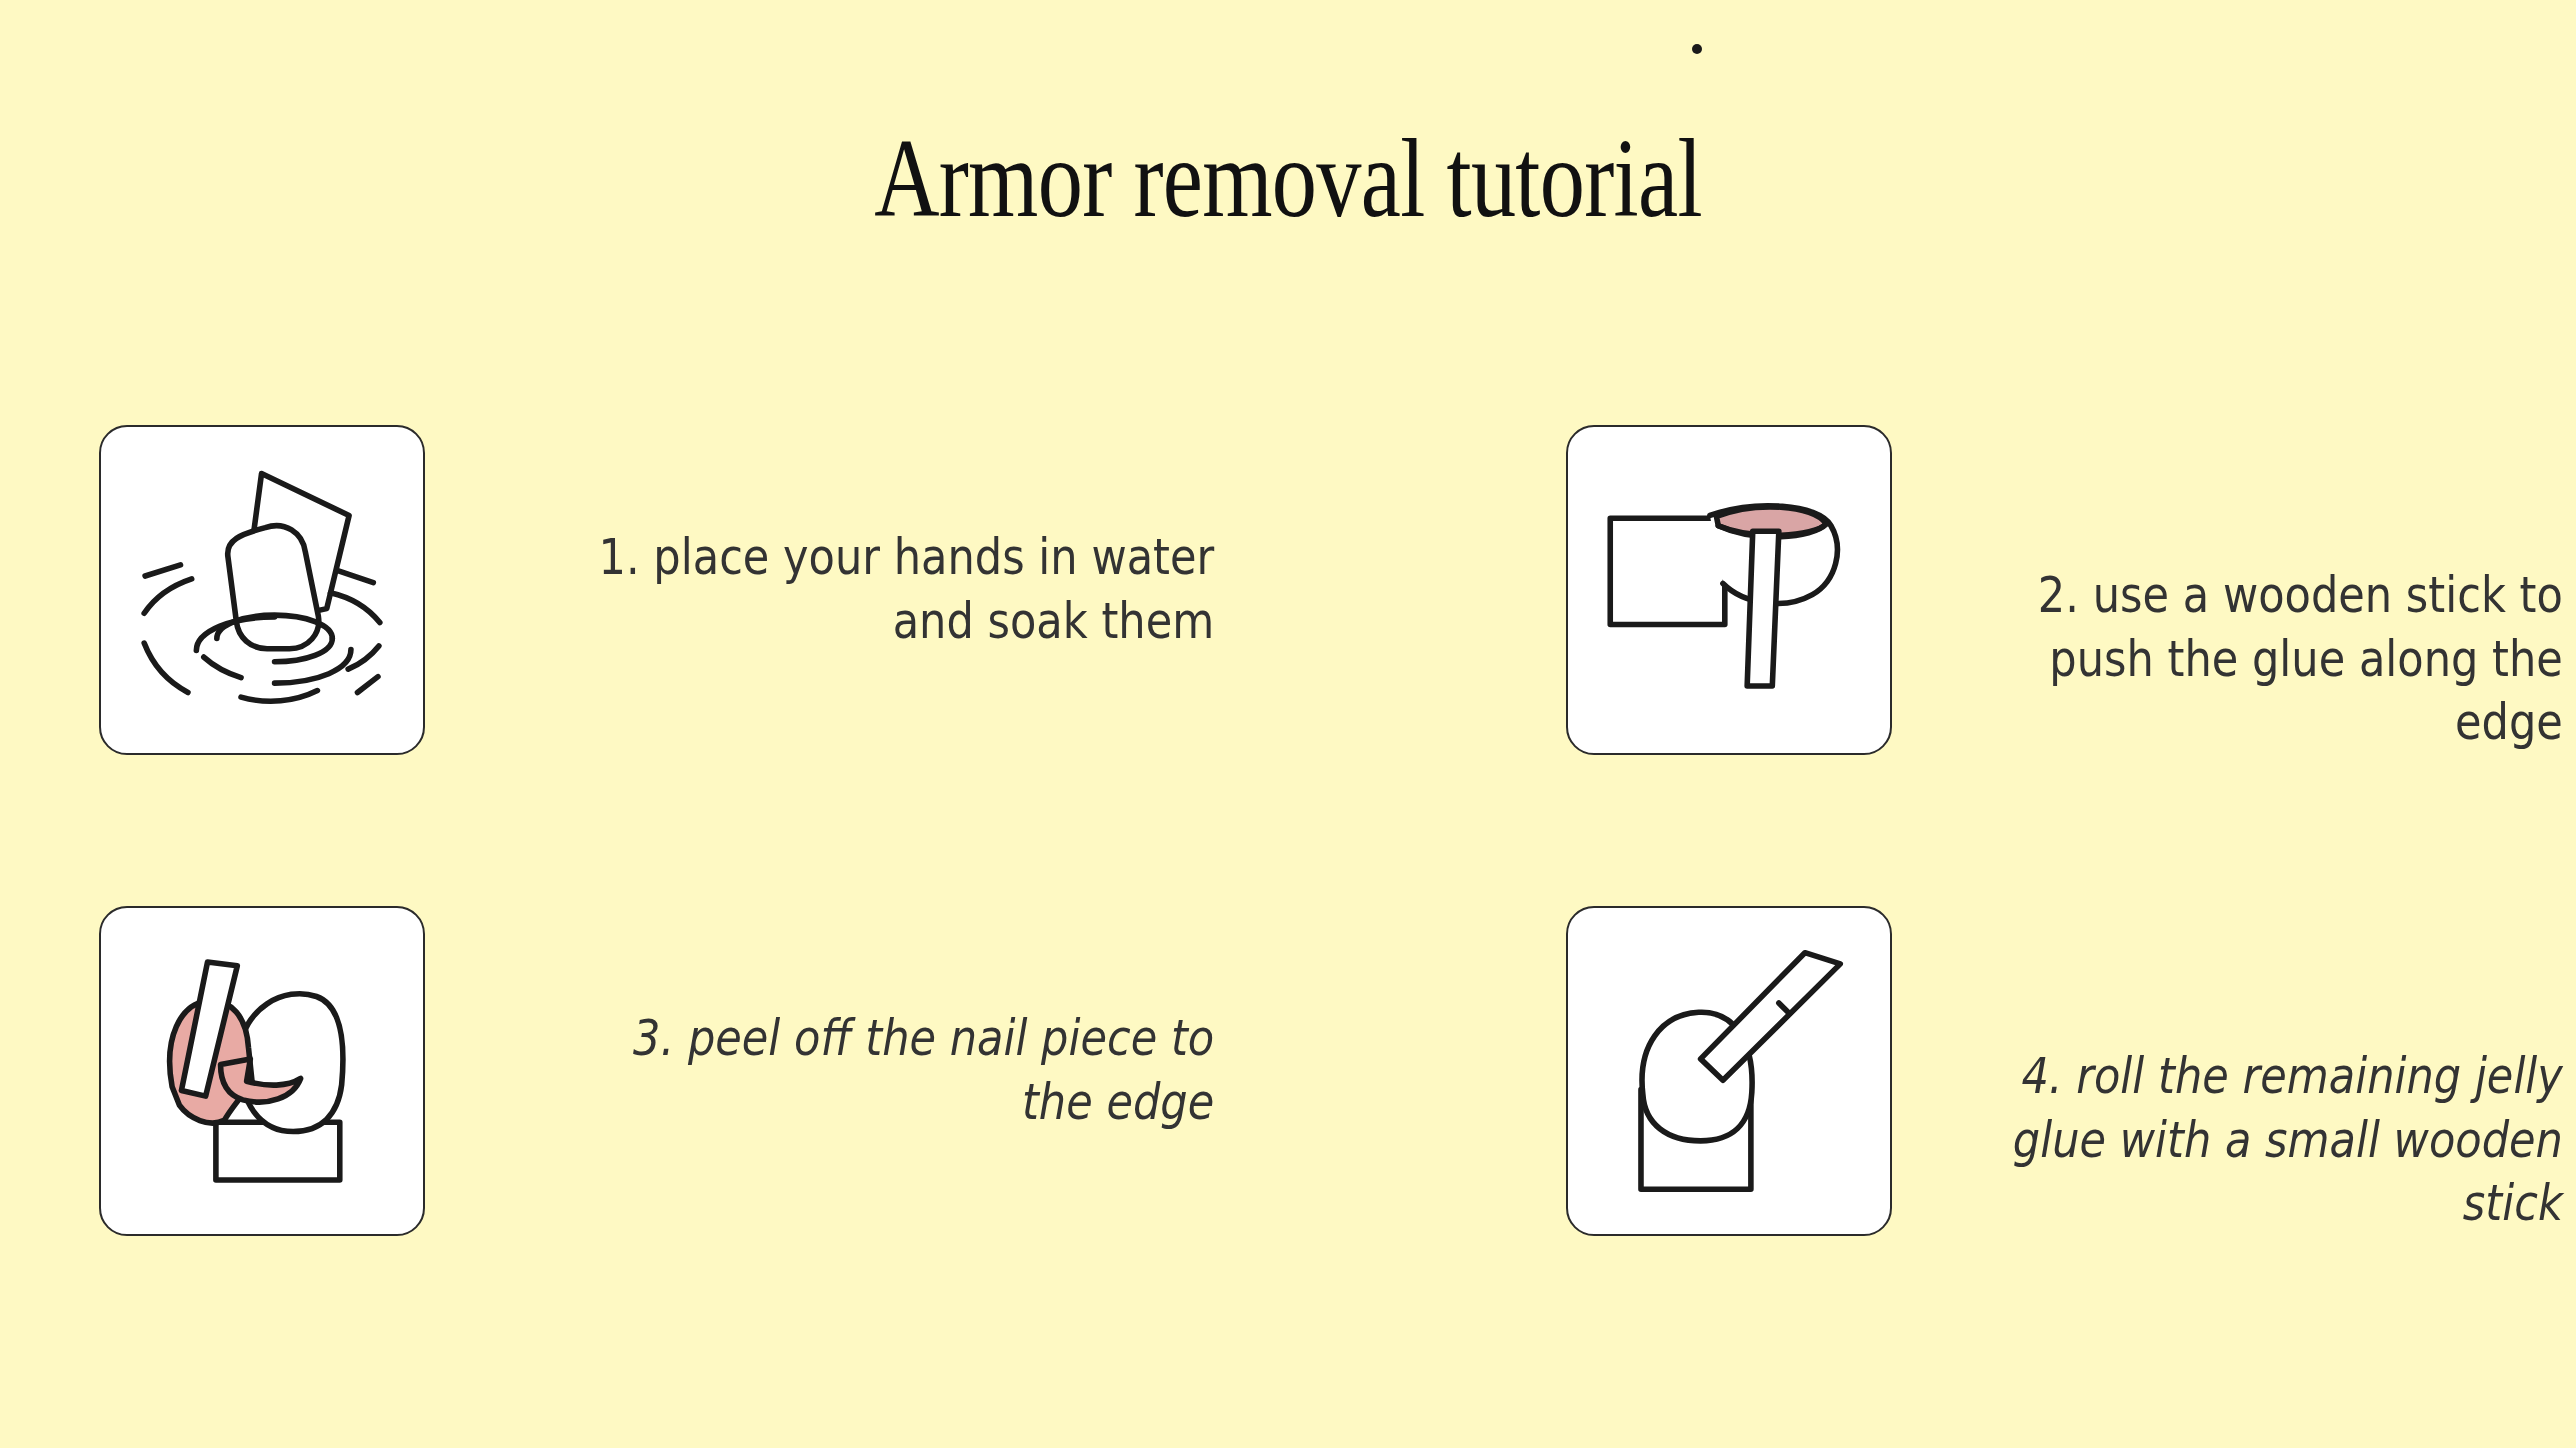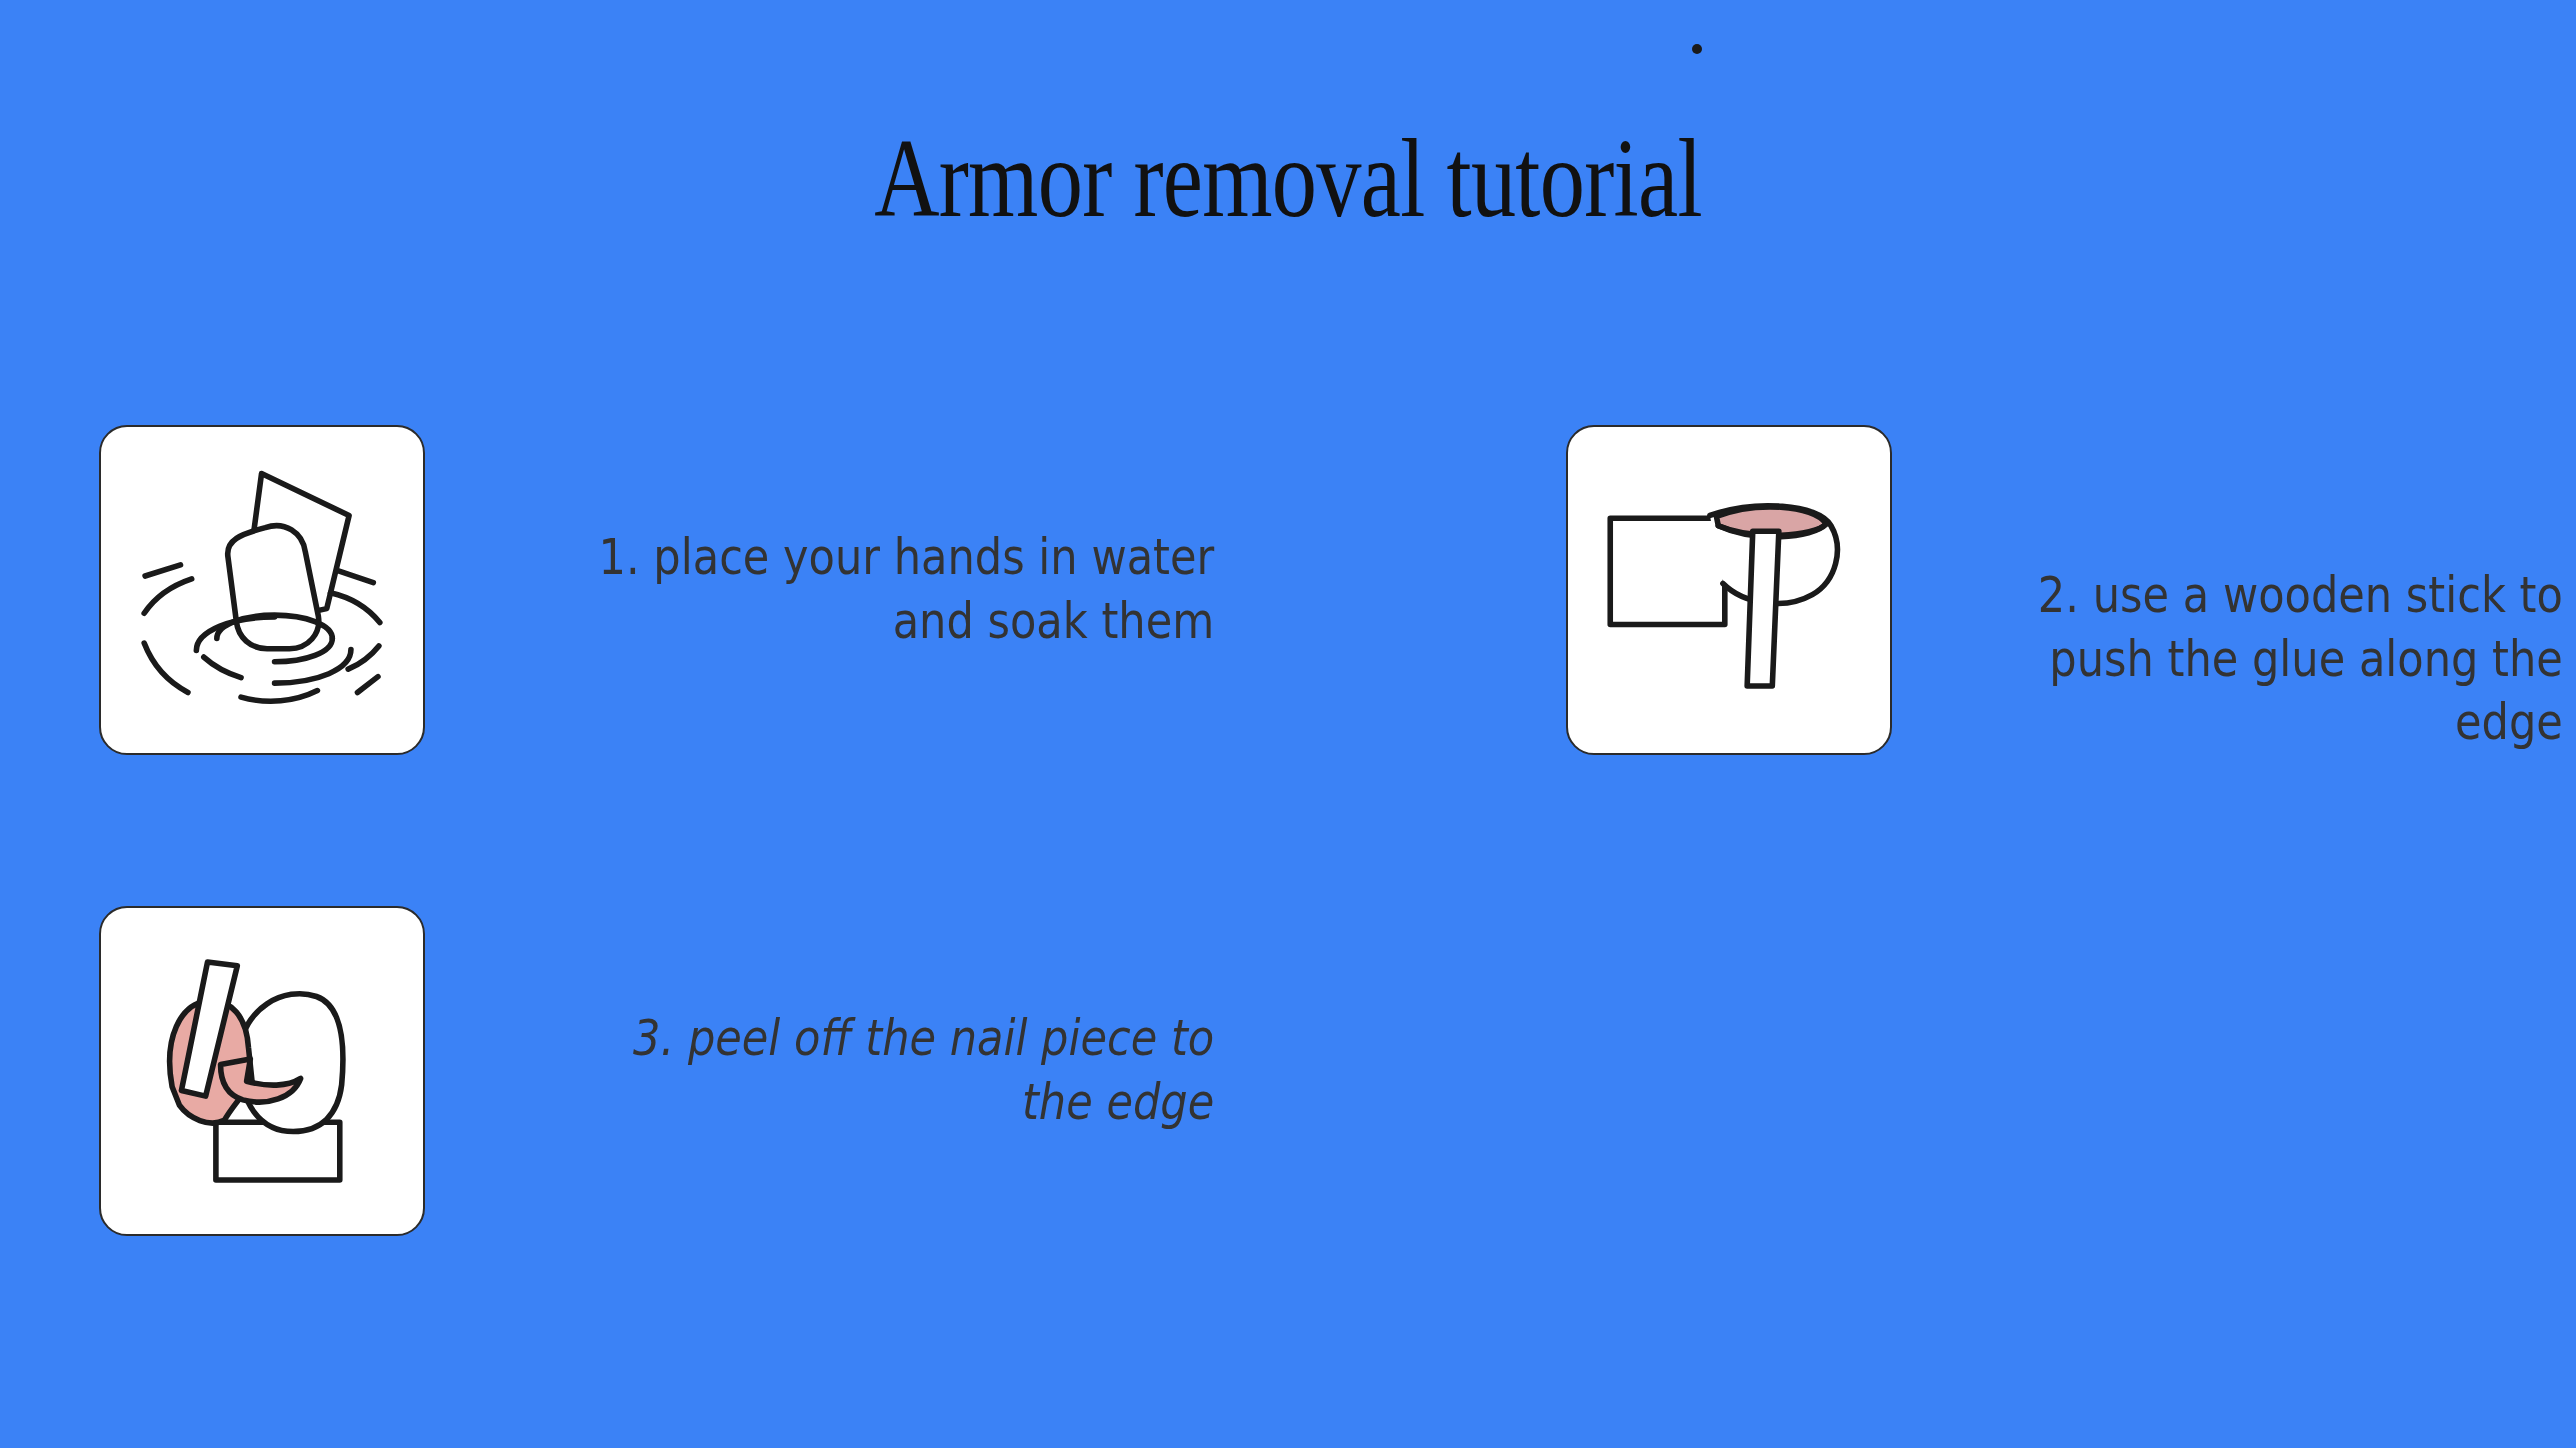--- a/index.html
+++ b/index.html
@@ -13,21 +13,21 @@
     height: 1448px;
     overflow: hidden;
     font-family: "Liberation Sans", sans-serif;
     -webkit-font-smoothing: antialiased;
   }
 
   .page {
     position: relative;
     width: 2576px;
     height: 1448px;
-    background: #3b82f6;
+    background: #fef9c3;
   }
 
   
   .stray-dot {
     position: absolute;
     left: 1692px;
     top: 44px;
     width: 10.4px;
     height: 10.4px;
     border-radius: 50%;
@@ -205,18 +205,38 @@
               <path d="M128 168 L160 162 L156 186 C178 192 200 192 214 183
                        C206 204 178 213 152 206 C136 201 128 188 128 168 Z" fill="#e8aaa4" stroke="#1a1a1a"></path>
 
               <path d="M114 58 L146 62 L112 202 L86 196 Z" fill="#ffffff"></path>
             </g>
           </svg>
         </div>
         <div class="caption single-line">3. peel off the nail piece to the edge</div>
       </div>
 
+      <div class="step col-right">
+        <div class="panel">
+          <svg viewBox="0 0 345 350" xmlns="http://www.w3.org/2000/svg">
+            <g fill="none" stroke="#1a1a1a" stroke-width="6" stroke-linecap="round" stroke-linejoin="round">
+
+              <path d="M78 195 L196 195 L196 302 L78 302 Z" fill="#ffffff"></path>
+
+              <path d="M80 200 C74 148 100 114 140 112
+                       C180 110 200 146 197 198
+                       C195 232 176 250 142 250
+                       C106 250 82 232 80 200 Z" fill="#ffffff"></path>
+
+              <path d="M254 48 L292 60 L166 185 L142 162 Z" fill="#ffffff"></path>
+
+              <path d="M236 112 L226 102"></path>
+            </g>
+          </svg>
+        </div>
+        <div class="caption">4. roll the remaining jelly glue with a small wooden stick</div>
+      </div>
 
     </div>
 
   </div>
 </div>
 
 
 </body></html>

